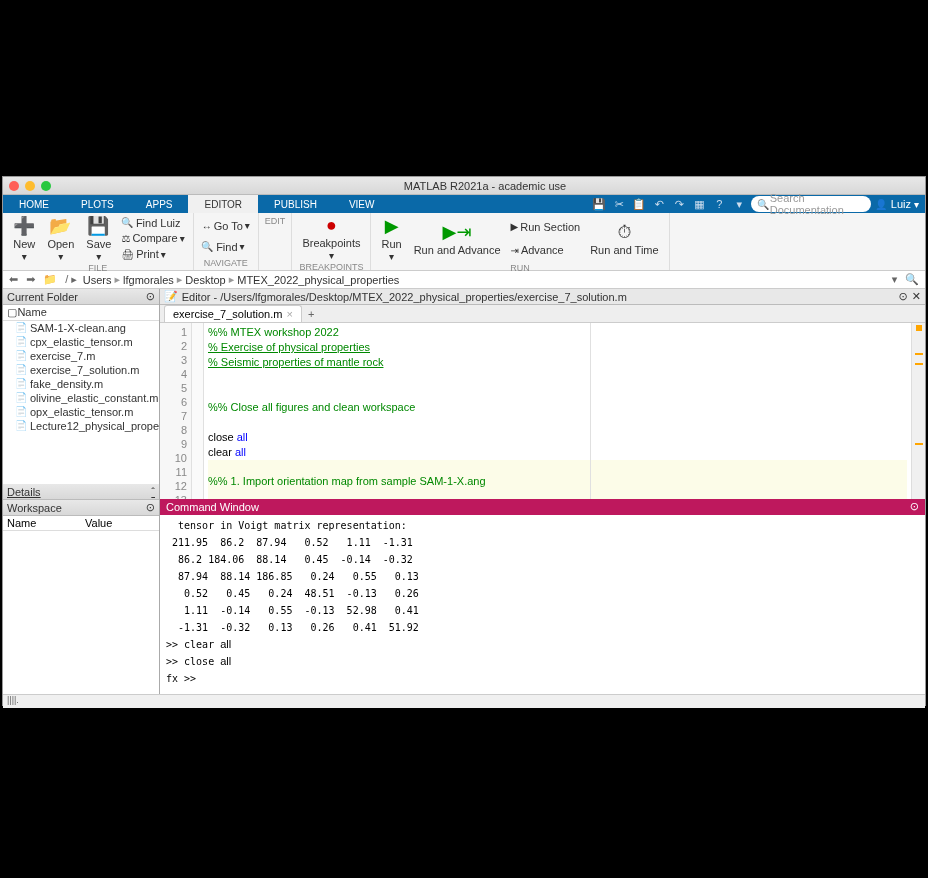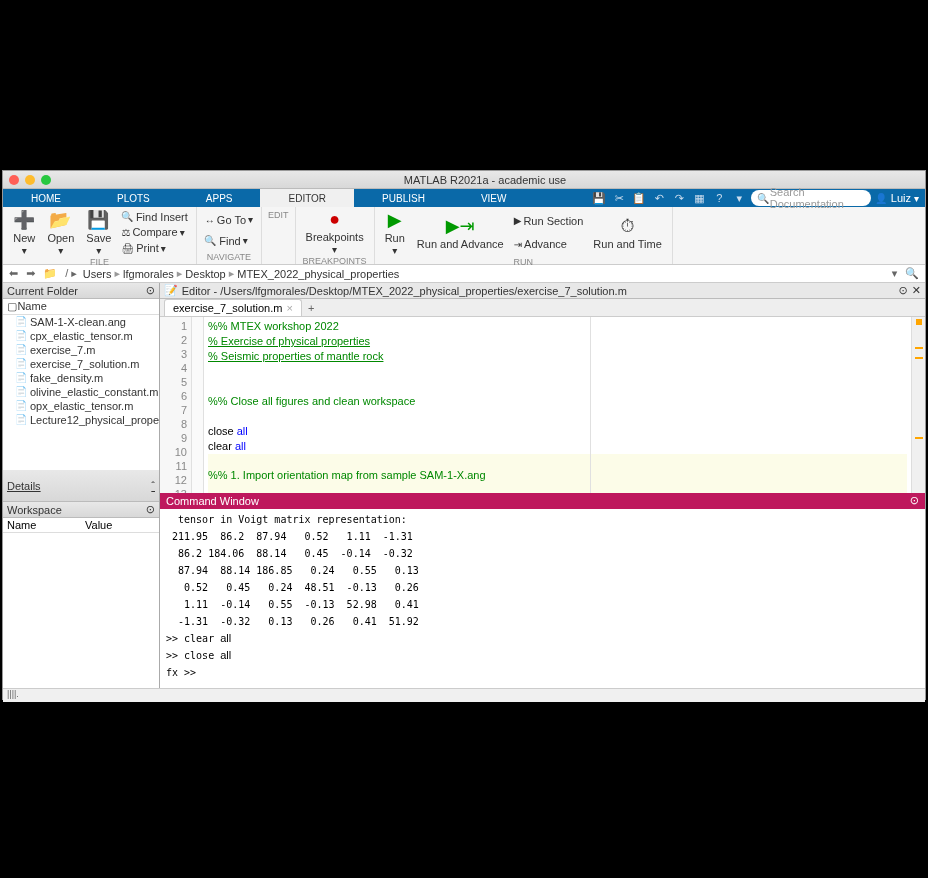--- a/index.html
+++ b/index.html
@@ -1,24 +1,24 @@
 <!DOCTYPE html>
 <html><head>
 <meta charset="utf-8">
 <style>
 * { margin: 0; padding: 0; box-sizing: border-box; font-family: 'Helvetica Neue', Arial, sans-serif; font-size: 11px; }
 body { background: #000; width: 928px; height: 878px; overflow: hidden; }
-.matlab-window { position: absolute; top: 170px; left: 2px; width: 924px; height: 530px; background: #f0f0f0; border: 1px solid #999; }
+.matlab-window { position: absolute; top: 176px; left: 2px; width: 924px; height: 530px; background: #f0f0f0; border: 1px solid #999; }
 .titlebar { height: 18px; background: linear-gradient(#e8e8e8,#d8d8d8); display: flex; align-items: center; padding: 0 6px; border-bottom: 1px solid #bbb; }
 .traffic { display: flex; gap: 6px; }
 .traffic span { width: 10px; height: 10px; border-radius: 50%; display: inline-block; }
 .tl-red { background: #ff5f57; } .tl-yellow { background: #febc2e; } .tl-green { background: #28c840; }
 .title-text { flex: 1; text-align: center; color: #333; font-size: 11px; }
 .menubar { height: 18px; background: #0a69a8; display: flex; align-items: center; }
-.tab { padding: 0 28px; height: 100%; display: flex; align-items: center; color: #fff; font-size: 10px; cursor: pointer; }
+.tab { padding: 0 16px; height: 100%; display: flex; align-items: center; color: #fff; font-size: 10px; cursor: pointer; }
 .tab.active { background: #f0f0f0; color: #333; }
 .menubar-right { margin-left: auto; display: flex; align-items: center; gap: 4px; padding-right: 6px; }
 .icon-btn { width: 16px; height: 16px; display: flex; align-items: center; justify-content: center; color: #cde; font-size: 11px; cursor: pointer; }
 .search-box { background: #fff; border-radius: 9px; height: 16px; width: 120px; display: flex; align-items: center; padding: 0 6px; color: #999; font-size: 10px; }
 .user-badge { color: #fff; font-size: 10px; display: flex; align-items: center; gap: 3px; }
 .toolstrip { height: 58px; background: #f5f5f5; border-bottom: 1px solid #ccc; display: flex; }
 .ts-group { padding: 2px 6px; border-right: 1px solid #ddd; display: flex; flex-direction: column; }
 .ts-row { display: flex; gap: 4px; flex: 1; }
 .ts-label { text-align: center; font-size: 9px; color: #888; padding-top: 1px; }
 .ts-btn-big { display: flex; flex-direction: column; align-items: center; justify-content: center; padding: 0 4px; cursor: pointer; font-size: 10px; color: #333; gap: 1px; }
@@ -30,21 +30,21 @@
 .breadcrumb { display: flex; align-items: center; gap: 3px; }
 .bc-item { cursor: pointer; } .bc-sep { color: #999; }
 .main-area { display: flex; height: 405px; }
 .left-col { width: 157px; display: flex; flex-direction: column; border-right: 1px solid #aaa; }
 .panel-hdr { background: linear-gradient(#e8e8e8,#d8d8d8); height: 16px; display: flex; align-items: center; padding: 0 4px; font-size: 11px; color: #333; border-bottom: 1px solid #bbb; }
 .panel-hdr .spacer { flex: 1; }
 .colhdr { background: #fff; border-bottom: 1px solid #ddd; padding: 1px 4px; font-size: 10px; color: #333; display: flex; }
 .file-list { background: #fff; flex: 1; overflow: auto; }
 .file-item { display: flex; align-items: center; gap: 3px; padding: 1px 4px 1px 12px; font-size: 10px; color: #333; cursor: pointer; }
 .file-icon { width: 12px; height: 12px; font-size: 10px; }
-.details-panel { height: 32px; text-decoration: underline; }
+.details-panel { height: 16px; text-decoration: underline; }
 .workspace-panel { flex: 1; background: #fff; display: flex; flex-direction: column; }
 .ws-cols { display: flex; background: #fff; border-bottom: 1px solid #ddd; font-size: 10px; }
 .ws-cols div { padding: 1px 4px; }
 .right-col { flex: 1; display: flex; flex-direction: column; }
 .editor-hdr { background: #e8e8e8; height: 16px; display: flex; align-items: center; padding: 0 4px; font-size: 11px; color: #333; border-bottom: 1px solid #bbb; gap: 4px; }
 .ed-tabs { height: 18px; background: #eee; border-bottom: 1px solid #ccc; display: flex; align-items: flex-end; padding-left: 4px; }
 .ed-tab { background: #fff; border: 1px solid #ccc; border-bottom: none; padding: 2px 8px; font-size: 10px; display: flex; align-items: center; gap: 4px; border-radius: 3px 3px 0 0; }
 .ed-tab .close-x { color: #aaa; cursor: pointer; }
 .ed-add { padding: 2px 6px; color: #666; cursor: pointer; }
 .code-area { flex: 1; background: #fff; display: flex; overflow: hidden; position: relative; }
@@ -96,21 +96,21 @@
     </div>
   </div>
 
   <div class="toolstrip">
     <div class="ts-group">
       <div class="ts-row">
         <div class="ts-btn-big"><span class="icn">➕</span><span>New</span>▾</div>
         <div class="ts-btn-big"><span class="icn">📂</span><span>Open</span>▾</div>
         <div class="ts-btn-big"><span class="icn">💾</span><span>Save</span>▾</div>
         <div class="ts-col">
-          <div class="ts-small">🔍 <span>Find Insert</span></div>
+          <div class="ts-small">🔍 <span>Find Luiz</span></div>
           <div class="ts-small">⚖ <span>Compare</span> ▾</div>
           <div class="ts-small">🖨 <span>Print</span> ▾</div>
         </div>
       </div>
       <div class="ts-label">FILE</div>
     </div>
     <div class="ts-group">
       <div class="ts-row">
           <div class="ts-col">
         <div class="ts-small">↔ <span>Go To</span> ▾</div>

